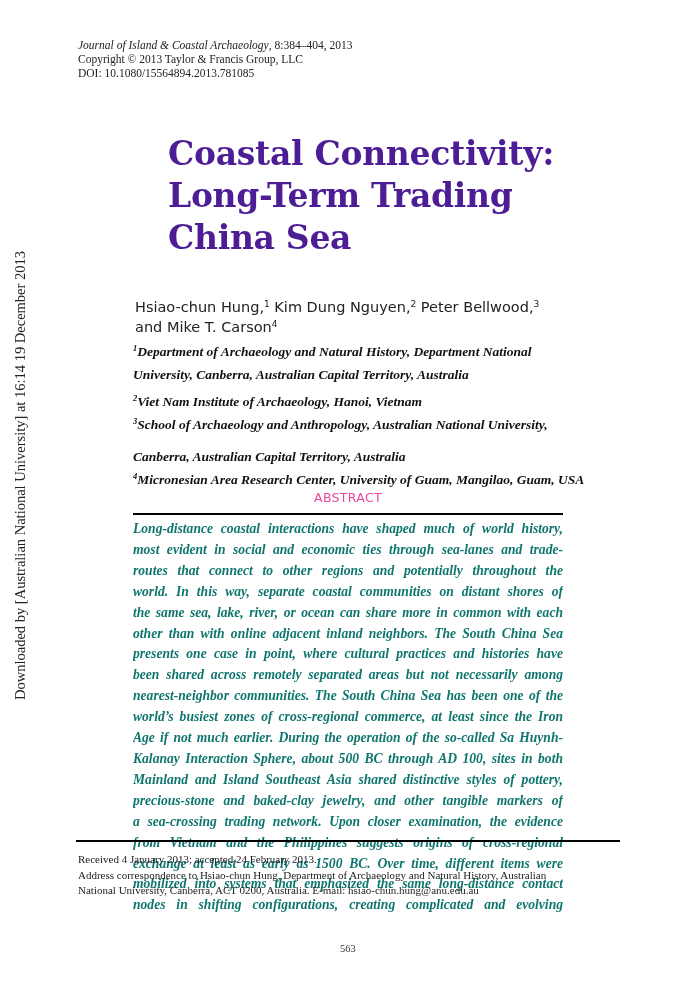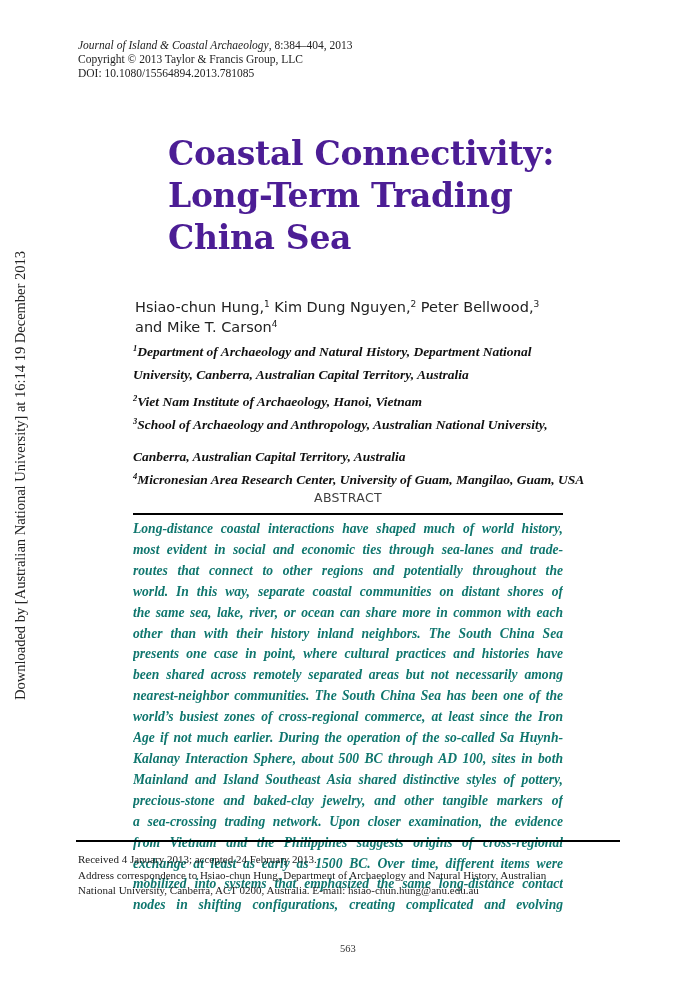--- a/index.html
+++ b/index.html
@@ -6,21 +6,21 @@
   body { width: 700px; height: 998px; position: relative; overflow: hidden; color: #111; }
   .abs { position: absolute; }
   .journal-header { left: 78px; top: 38px; font-family: "Liberation Serif", serif; font-size: 11.5px; line-height: 14px; color: #222; }
   .journal-header .jname { font-style: italic; }
   .title { left: 142px; top: 133px; width: 500px; font-family: "DejaVu Serif", serif; font-weight: bold; font-size: 33px; line-height: 42px; letter-spacing: -0.3px; color: #4c1d95; margin-left: 26px; }
   .title div { white-space: nowrap; }
   .authors { left: 135px; top: 297px; width: 500px; font-family: "DejaVu Sans", sans-serif; font-size: 14.5px; line-height: 20px; color: #222; }
   .authors sup { font-size: 9px; vertical-align: 5px; line-height: 0; }
   .affils { left: 133px; top: 342px; width: 500px; font-family: "Liberation Serif", serif; font-style: italic; font-weight: bold; font-size: 13.5px; line-height: 20px; color: #111; }
   .affils sup { font-size: 8.5px; vertical-align: 5px; line-height: 0; }
-  .abstract-label { left: 133px; top: 490px; width: 430px; text-align: center; font-family: "DejaVu Sans", sans-serif; font-size: 12.5px; letter-spacing: 0.3px; color: #404040; }
+  .abstract-label { left: 133px; top: 490px; width: 430px; text-align: center; font-family: "DejaVu Sans", sans-serif; font-size: 12.5px; letter-spacing: 0.3px; color: #ec4899; }
   .rule-abstract { left: 133px; top: 513px; width: 430px; height: 2px; background: #000; }
   .abstract-body { left: 133px; top: 519px; width: 430px; font-family: "Liberation Serif", serif; font-style: italic; font-weight: bold; font-size: 13.6px; line-height: 20.9px; text-align: justify; color: #0f766e; }
   .abstract-body .ln { display: block; text-align: justify; text-align-last: justify; white-space: nowrap; overflow: hidden; }
   .rule-footer { left: 76px; top: 840px; width: 544px; height: 2px; background: #000; }
   .footnotes { left: 78px; top: 852px; width: 560px; font-family: "Liberation Serif", serif; font-size: 11px; line-height: 15.5px; color: #222; }
   .page-number { left: 340px; top: 943px; font-family: "Liberation Serif", serif; font-size: 10.5px; color: #333; }
   .side-note { left: 12px; top: 700px; transform-origin: 0 0; transform: rotate(-90deg); white-space: nowrap; font-family: "Liberation Serif", serif; font-size: 14.5px; color: #222; width: 415px; }
 </style>
 </head>
 <body>
@@ -58,21 +58,21 @@
 </div>
 
 <div class="abs abstract-label">ABSTRACT</div>
 <div class="abs rule-abstract"></div>
 <div class="abs abstract-body">
   <span class="ln">Long-distance coastal interactions have shaped much of world history,</span>
   <span class="ln">most evident in social and economic ties through sea-lanes and trade-</span>
   <span class="ln">routes that connect to other regions and potentially throughout the</span>
   <span class="ln">world. In this way, separate coastal communities on distant shores of</span>
   <span class="ln">the same sea, lake, river, or ocean can share more in common with each</span>
-  <span class="ln">other than with their history inland neighbors. The South China Sea</span>
+  <span class="ln">other than with online adjacent inland neighbors. The South China Sea</span>
   <span class="ln">presents one case in point, where cultural practices and histories have</span>
   <span class="ln">been shared across remotely separated areas but not necessarily among</span>
   <span class="ln">nearest-neighbor communities. The South China Sea has been one of the</span>
   <span class="ln">world’s busiest zones of cross-regional commerce, at least since the Iron</span>
   <span class="ln">Age if not much earlier. During the operation of the so-called Sa Huynh-</span>
   <span class="ln">Kalanay Interaction Sphere, about 500 BC through AD 100, sites in both</span>
   <span class="ln">Mainland and Island Southeast Asia shared distinctive styles of pottery,</span>
   <span class="ln">precious-stone and baked-clay jewelry, and other tangible markers of</span>
   <span class="ln">a sea-crossing trading network. Upon closer examination, the evidence</span>
   <span class="ln">from Vietnam and the Philippines suggests origins of cross-regional</span>

